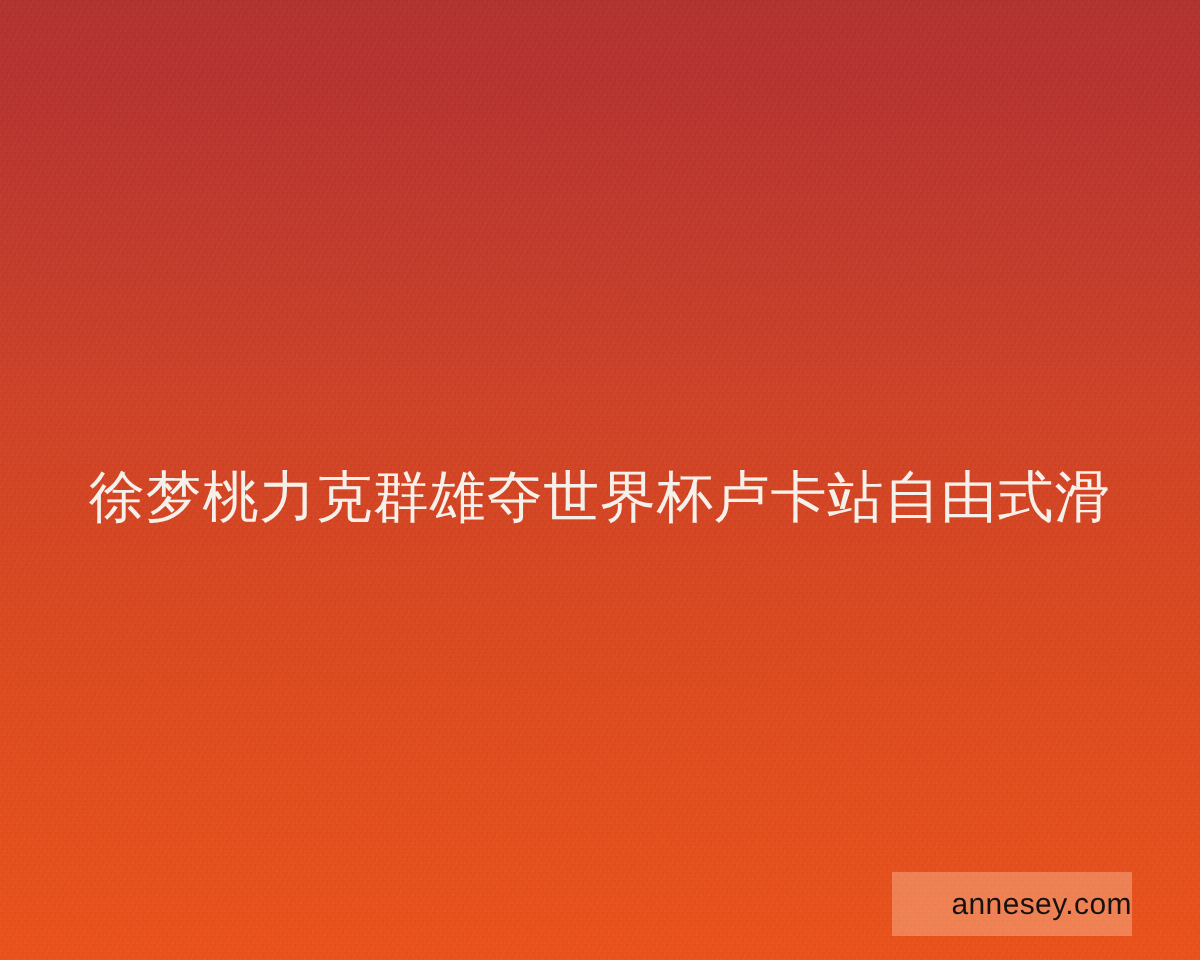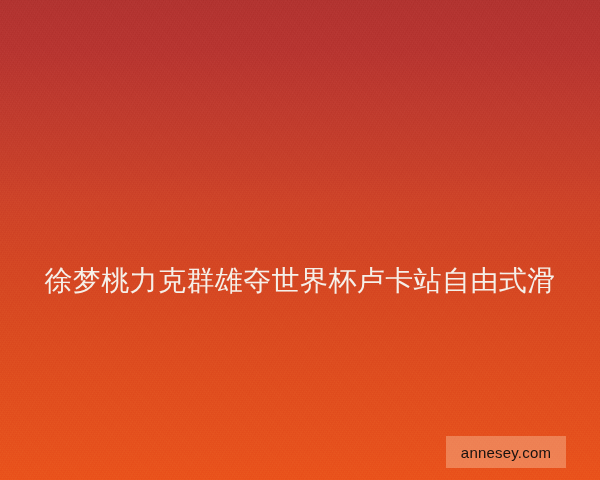--- a/index.html
+++ b/index.html
@@ -90,42 +90,42 @@
         rgba(255,255,255,0.09) 1px,
         rgba(255,255,255,0.09) 2px
       );
   }
 
   
   .headline {
     position: absolute;
     left: 0;
     right: 0;
-    top: 218px;
+    top: 186px;
     padding: 0 18px;
     text-align: center;
     color: #f5f0e9;
     font-size: 28px;
     line-height: 42px;
     letter-spacing: 0.4px;
     font-weight: 400;
     white-space: pre-line;
     text-rendering: optimizeLegibility;
   }
 
   
   .watermark {
     position: absolute;
     left: 446px;
     top: 436px;
     width: 120px;
     height: 32px;
     display: flex;
     align-items: center;
-    justify-content: center;
+    justify-content: flex-end;
     background: rgba(255, 224, 190, 0.34);
     color: #17120f;
     font-size: 15px;
     letter-spacing: 0.2px;
     font-family: "Liberation Sans", sans-serif;
   }
 </style>
 </head>
 <body>
 

